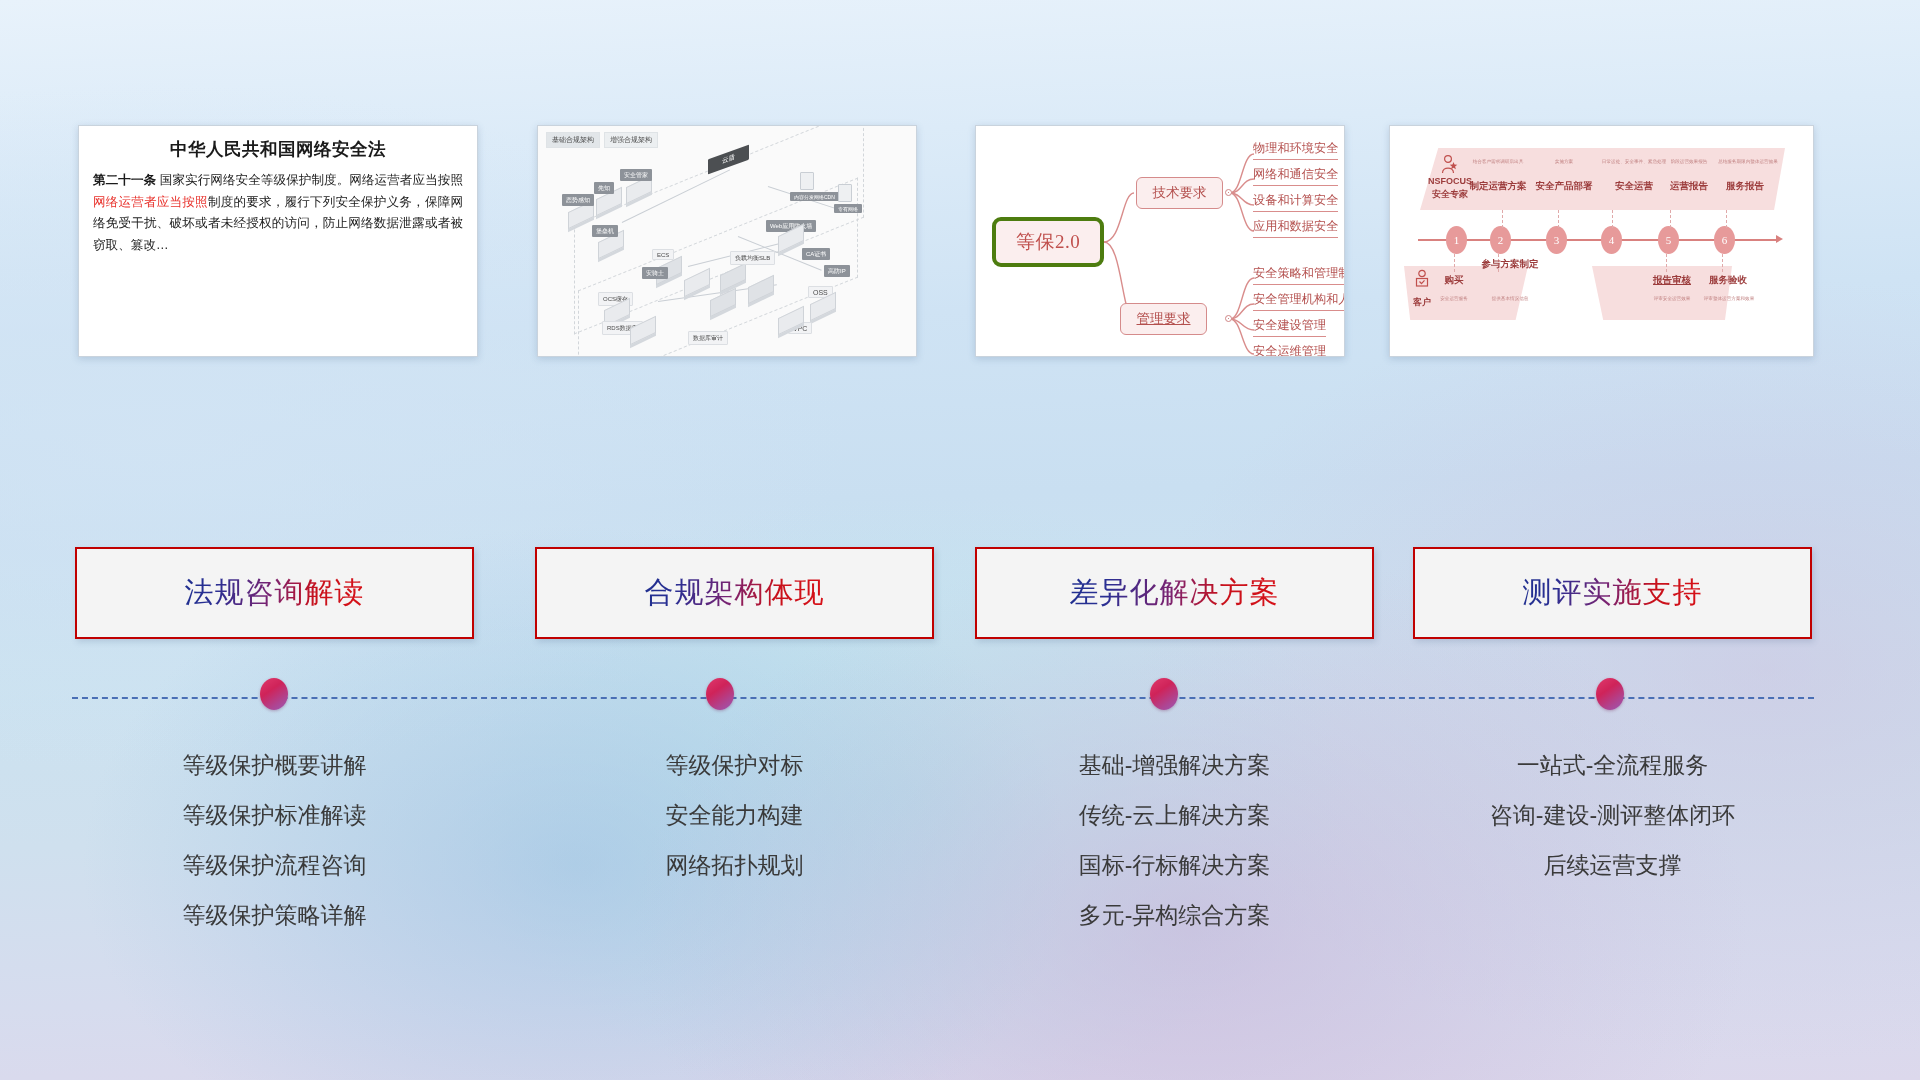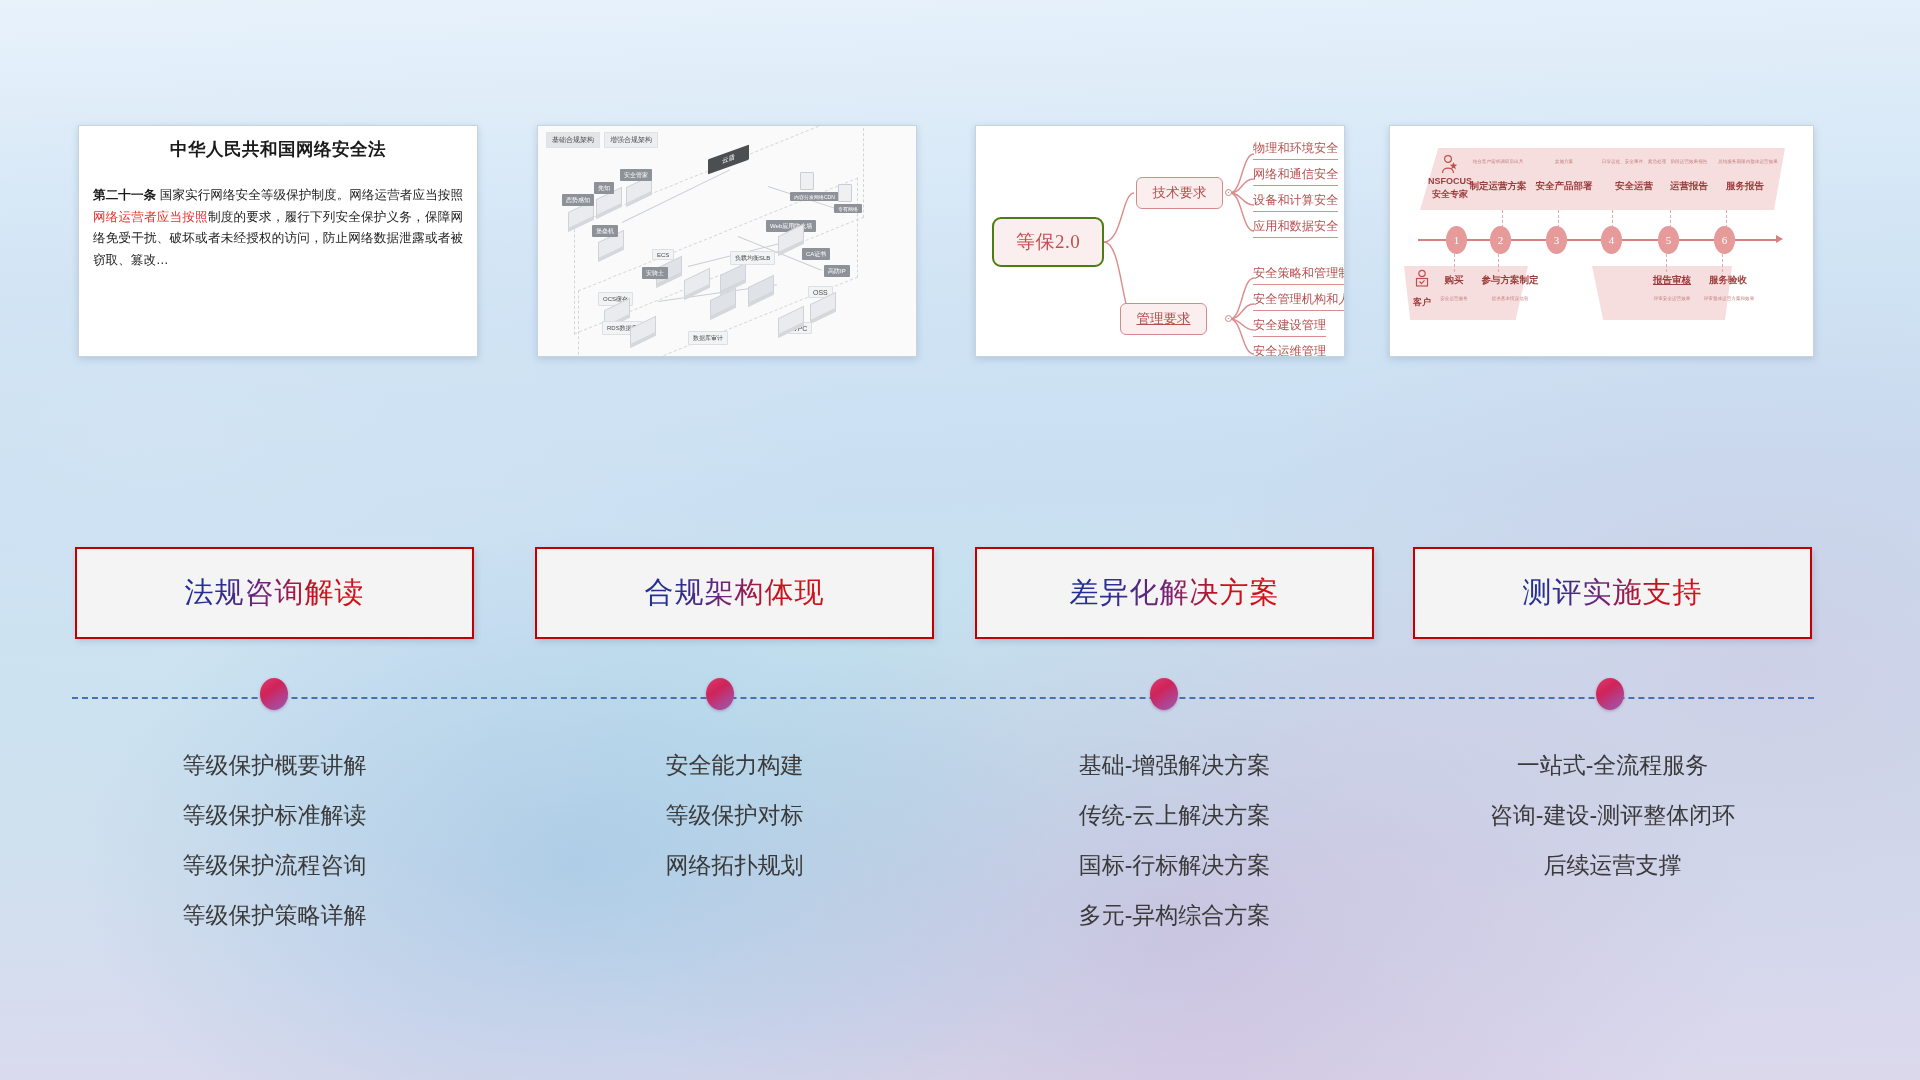--- a/index.html
+++ b/index.html
@@ -26,21 +26,21 @@
   }
   .card-1 { left: 78px;   width: 400px; height: 232px; }
   .card-2 { left: 537px;  width: 380px; height: 232px; }
   .card-3 { left: 975px;  width: 370px; height: 232px; }
   .card-4 { left: 1389px; width: 425px; height: 232px; }
 
   
   .law { padding: 11px 14px 0 14px; }
   .law-title {
     text-align: center; font-size: 17.5px; font-weight: bold; color: #1a1a1a;
-    letter-spacing: .5px; margin-bottom: 24px;
+    letter-spacing: .5px; margin-bottom: 9px;
     font-family: "Liberation Sans", "DejaVu Sans", sans-serif;
   }
   .law-p { font-size: 12.6px; line-height: 1.72; color: #1b1b1b; text-align: justify; margin-bottom: 4px; }
   .law-p b { font-weight: bold; }
   .law-p .rd { color: #e8302a; }
 
   
   .arch { position: relative; width: 100%; height: 100%; background: #fafafa; }
   .arch-tabs { position: absolute; top: 6px; left: 8px; display: flex; gap: 4px; }
   .arch-tab { font-size: 7px; color: #4c4c4c; padding: 2px 5px; background: #eceff1; border: 1px solid #dfe3e6;}
@@ -56,21 +56,21 @@
   }
   .blk.d { background: #dfe2e6; }
   .dash { position: absolute; border: 1px dashed #d2d6da; }
   .ln { position: absolute; background: #c9ced4; height: 1px; transform-origin: left center; }
   .dev { position: absolute; width: 14px; height: 18px; background: #eef0f2; border: 1px solid #c9ced4; border-radius: 1px; }
 
   
   .mind { position: relative; width: 100%; height: 100%; background: #fff; }
   .mm-root {
     position: absolute; left: 16px; top: 91px; width: 112px; height: 50px;
-    border: 2px solid #4d7c0f; border-radius: 9px; background: #fbeeee;
+    border: 4px solid #4d7c0f; border-radius: 9px; background: #fbeeee;
     display: flex; align-items: center; justify-content: center;
     color: #c0504d; font-size: 19px; letter-spacing: .5px;
     font-family: "Liberation Serif", "DejaVu Serif", serif;
   }
   .mm-mid {
     position: absolute; width: 87px; height: 32px;
     border: 1.6px solid #d58b8b; border-radius: 6px; background: #fbeeee;
     display: flex; align-items: center; justify-content: center;
     color: #b4504e; font-size: 13.5px;
     font-family: "Liberation Serif", "DejaVu Serif", serif;
@@ -310,21 +310,21 @@
       <div class="rd-conn" style="left:108px;top:128px;height:18px;"></div>
       <div class="rd-conn" style="left:168px;top:84px;height:18px;"></div>
       <div class="rd-conn" style="left:222px;top:84px;height:18px;"></div>
       <div class="rd-conn" style="left:280px;top:84px;height:18px;"></div>
       <div class="rd-conn" style="left:276px;top:128px;height:18px;"></div>
       <div class="rd-conn" style="left:336px;top:84px;height:18px;"></div>
       <div class="rd-conn" style="left:332px;top:128px;height:18px;"></div>
 
       <div class="rd-lbl" style="left:44px;top:148px;width:40px;">购买</div>
       <div class="rd-sub" style="left:38px;top:170px;width:52px;">安全运营服务</div>
-      <div class="rd-lbl" style="left:84px;top:148px;width:72px;">参与方案制定</div>
+      <div class="rd-lbl" style="left:84px;top:132px;width:72px;">参与方案制定</div>
       <div class="rd-sub" style="left:86px;top:170px;width:68px;">提供基本情况信息</div>
       <div class="rd-lbl" style="left:254px;top:148px;width:56px;text-decoration:underline;">报告审核</div>
       <div class="rd-sub" style="left:250px;top:170px;width:64px;">评审安全运营效果</div>
       <div class="rd-lbl" style="left:310px;top:148px;width:56px;">服务验收</div>
       <div class="rd-sub" style="left:302px;top:170px;width:74px;">评审整体运营方案和效果</div>
     </div>
   </div>
 </div>
 
 <div class="titles">
@@ -351,22 +351,22 @@
 </div>
 
 <div class="lists">
   <div class="col col-1">
     <div>等级保护概要讲解</div>
     <div>等级保护标准解读</div>
     <div>等级保护流程咨询</div>
     <div>等级保护策略详解</div>
   </div>
   <div class="col col-2">
+    <div>等级保护对标</div>
     <div>安全能力构建</div>
-    <div>等级保护对标</div>
     <div>网络拓扑规划</div>
   </div>
   <div class="col col-3">
     <div>基础-增强解决方案</div>
     <div>传统-云上解决方案</div>
     <div>国标-行标解决方案</div>
     <div>多元-异构综合方案</div>
   </div>
   <div class="col col-4">
     <div>一站式-全流程服务</div>

